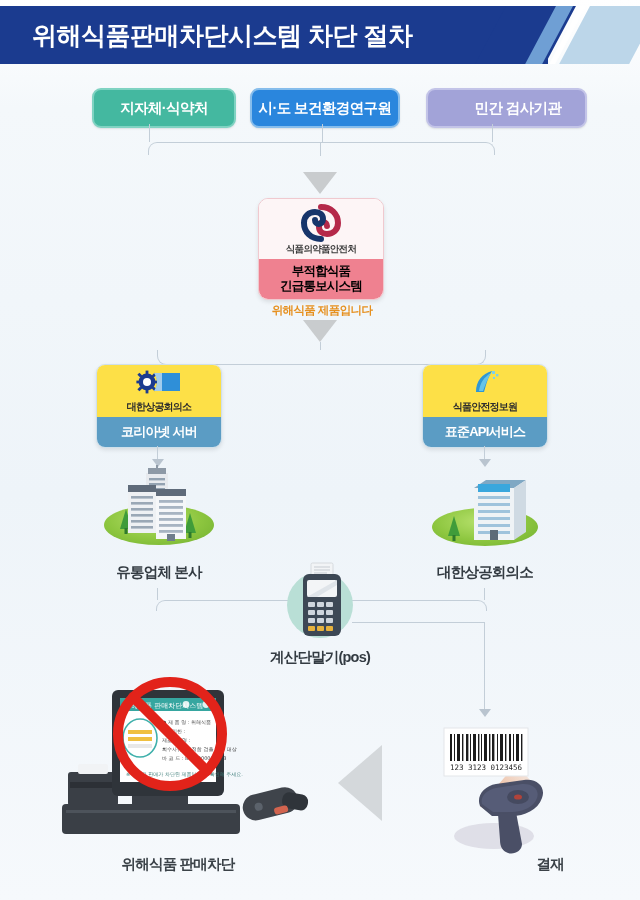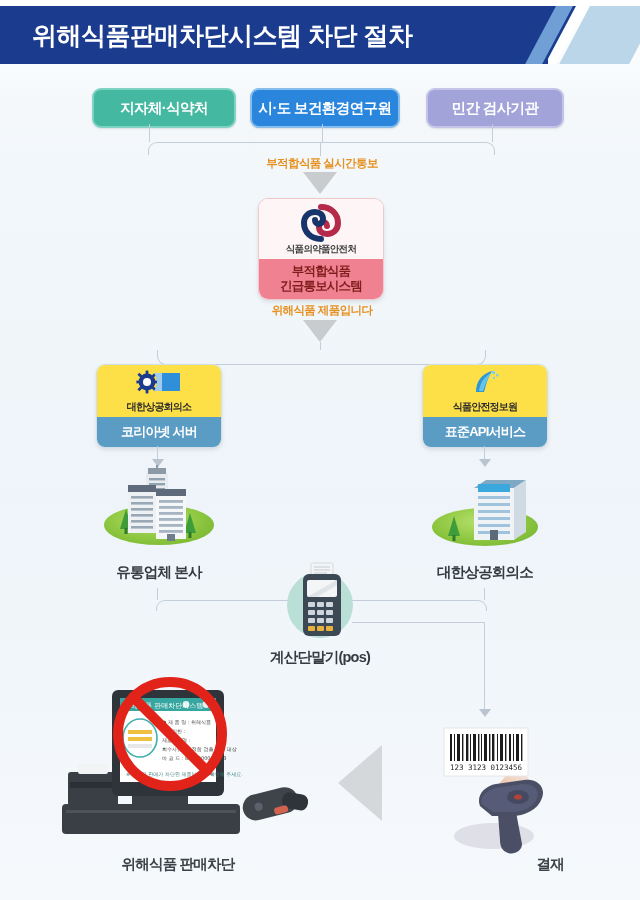--- a/index.html
+++ b/index.html
@@ -79,21 +79,21 @@
     border-radius:10px;overflow:hidden;background:#ffffff;
     border:1px solid #f0c9cf;box-shadow:0 2px 4px rgba(0,0,0,.10);
   }
   .mfds-top{height:60px;background:#fdf5f6;position:relative;}
   .mfds-logo{position:absolute;left:50%;top:4px;transform:translateX(-50%);}
   .mfds-name{
     position:absolute;left:0;right:0;bottom:3px;text-align:center;
     font-size:9.5px;font-weight:bold;color:#3a3a3a;letter-spacing:-0.7px;
   }
   .mfds-bot{
-    height:40px;background:#ef8190;color:#7f1d1d;
+    height:40px;background:#ef8190;color:#000000;
     display:flex;flex-direction:column;align-items:center;justify-content:center;
     font-size:12.5px;font-weight:bold;letter-spacing:-0.8px;line-height:1.22;
   }
 
   
   .orgcard{
     position:absolute;width:124px;height:82px;border-radius:9px;overflow:hidden;
     background:#ffffff;border:1px solid #cfe0ea;box-shadow:0 2px 4px rgba(0,0,0,.10);
   }
   .orgcard .top{height:52px;background:#fde047;position:relative;}
@@ -137,29 +137,28 @@
     <div class="hdr-band"></div>
     <div class="hdr-skew"></div>
     <div class="stripe s1"></div>
     <div class="stripe s2"></div>
     <div class="stripe s3"></div>
     <div class="hdr-title">위해식품판매차단시스템 차단 절차</div>
   </div>
 
   <div class="srcbox green" style="left:92px;top:88px;width:140px;">지자체·식약처</div>
   <div class="srcbox blue" style="left:250px;top:88px;width:146px;">시·도 보건환경연구원</div>
-  <div class="srcbox purple" style="left:426px;top:88px;width:134px;">민간 검사기관</div>
+  <div class="srcbox purple" style="left:426px;top:88px;width:134px;padding-left:23px;">민간 검사기관</div>
 
   <div class="vline" style="left:149px;top:124px;height:18px;"></div>
   <div class="vline" style="left:322px;top:124px;height:18px;"></div>
   <div class="vline" style="left:492px;top:124px;height:18px;"></div>
   <div class="bracket" style="left:148px;top:142px;width:345px;height:12px;"></div>
   <div class="vline" style="left:320px;top:142px;height:14px;"></div>
 
-  <div class="olabel" style="left:222px;top:156px;width:200px;">부적합식품 실시간통보</div>
   <div class="big-arrow-dn" style="left:303px;top:172px;"></div>
 
   <div class="mfds">
     <div class="mfds-top">
       <div class="mfds-logo">
         <svg width="46" height="40" viewBox="0 0 46 40" aria-hidden="true">
           <path d="M23 4 C33 4 40 11 40 20 C40 27 35 31 29 31 C24 31 21 28 21 24 C21 21 23 19 25 19 C27.5 19 29 21 29 23" fill="none" stroke="#b5294a" stroke-width="6" stroke-linecap="round"></path>
           <path d="M23 36 C13 36 6 29 6 20 C6 13 11 9 17 9 C22 9 25 12 25 16 C25 19 23 21 21 21 C18.5 21 17 19 17 17" fill="none" stroke="#17356b" stroke-width="6" stroke-linecap="round"></path>
         </svg>
       </div>

